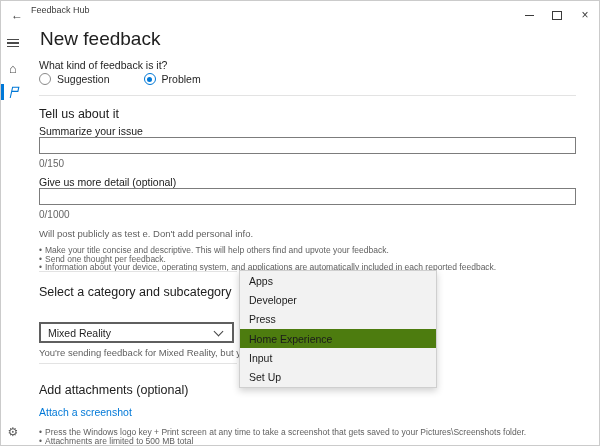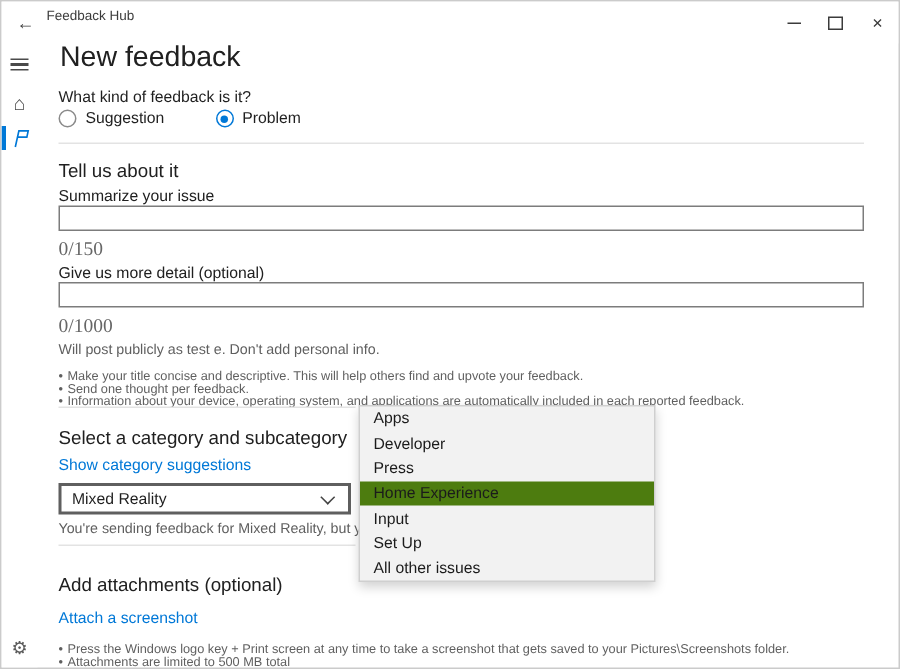--- a/index.html
+++ b/index.html
@@ -27,21 +27,21 @@
   .hamburger .bars div{width:12px;height:1.5px;background:#4a4a4a;}
   .home-item{top:28px;font-size:13px;color:#4a4a4a;}
   .feedback-item{top:52px;}
   .sel-indicator{position:absolute;left:0;top:55px;width:2.5px;height:16px;background:#0078d7;}
   .settings-item{top:392px;font-size:12px;color:#5a5a5a;}
   
   .page-title{left:39px;top:27px;font-size:19px;color:#202020;}
   .q-label{left:38px;top:58px;font-size:10.5px;}
   .section-h{font-size:12.5px;color:#202020;}
   .small-label{font-size:10.5px;color:#202020;}
-  .counter{font-size:13px;color:#666;font-family:Liberation Serif, serif;}
+  .counter{font-size:10px;color:#666;}
   .note{font-size:9.5px;color:#5f5f5f;}
   .tip{font-size:8.5px;color:#5f5f5f;white-space:nowrap;}
   .tip .b{margin-right:3px;}
   .link{font-size:10.5px;color:#0078d7;cursor:pointer;}
   .divider{height:1px;background:#e3e3e3;}
   
   .radio-row{position:absolute;left:38px;top:72px;display:flex;align-items:center;gap:0;}
   .radio-opt{display:flex;align-items:center;}
   .radio-circle{width:12px;height:12px;border:1px solid #8a8a8a;border-radius:50%;background:#fff;box-sizing:border-box;}
   .radio-circle.sel{border:1.5px solid #0078d7;display:flex;align-items:center;justify-content:center;}
@@ -138,21 +138,20 @@
   <div class="abs tip" style="left:38px;top:261px;">
     <span class="b">•</span><span>Information about your device, operating system, and applications are automatically included in each reported feedback.</span>
   </div>
   <div class="abs tip" style="left:38px;top:252.5px;">
     <span class="b">•</span><span>Send one thought per feedback.</span>
   </div>
 
   <div class="abs divider" style="left:38px;top:270px;width:198px;"></div>
 
   <div class="abs section-h" style="left:38px;top:284px;">Select a category and subcategory</div>
-  <div class="abs link" style="left:38px;top:303px;">Show category suggestions</div>
 
   <div class="select-box">
     <span class="select-value">Mixed Reality</span>
     <div class="chevron"></div>
   </div>
 
   <div class="abs note" style="left:38px;top:346px;">You're sending feedback for Mixed Reality, but your headset isn't connected.</div>
 
   <div class="abs divider" style="left:38px;top:362px;width:198px;"></div>
 
@@ -166,16 +165,15 @@
     <span class="b">•</span><span>Attachments are limited to 500 MB total</span>
   </div>
 
   <div class="dropdown">
     <div class="dd-item">Apps</div>
     <div class="dd-item">Developer</div>
     <div class="dd-item">Press</div>
     <div class="dd-item hl">Home Experience</div>
     <div class="dd-item">Input</div>
     <div class="dd-item">Set Up</div>
-    <div class="dd-item">All other issues</div>
   </div>
 
 </div>
 
 </body></html>

